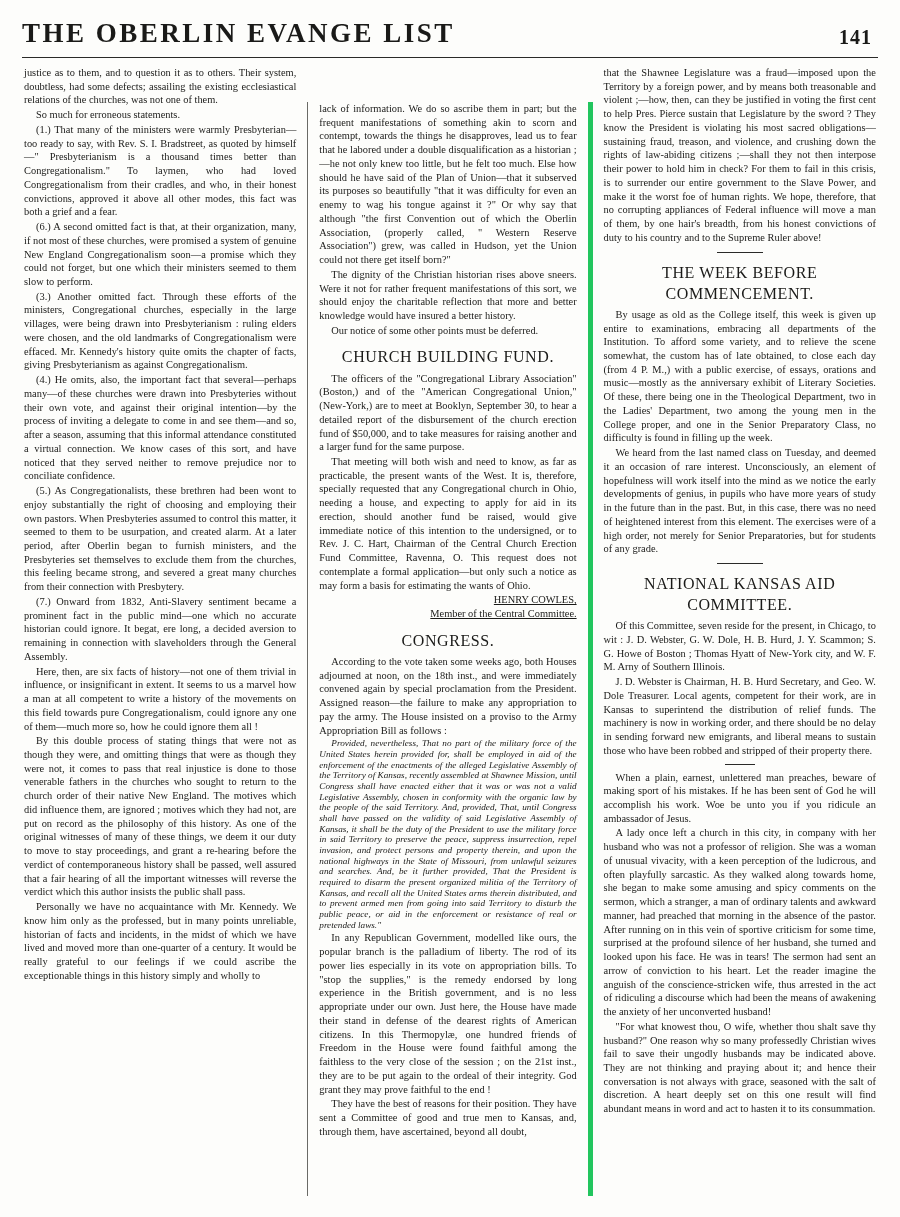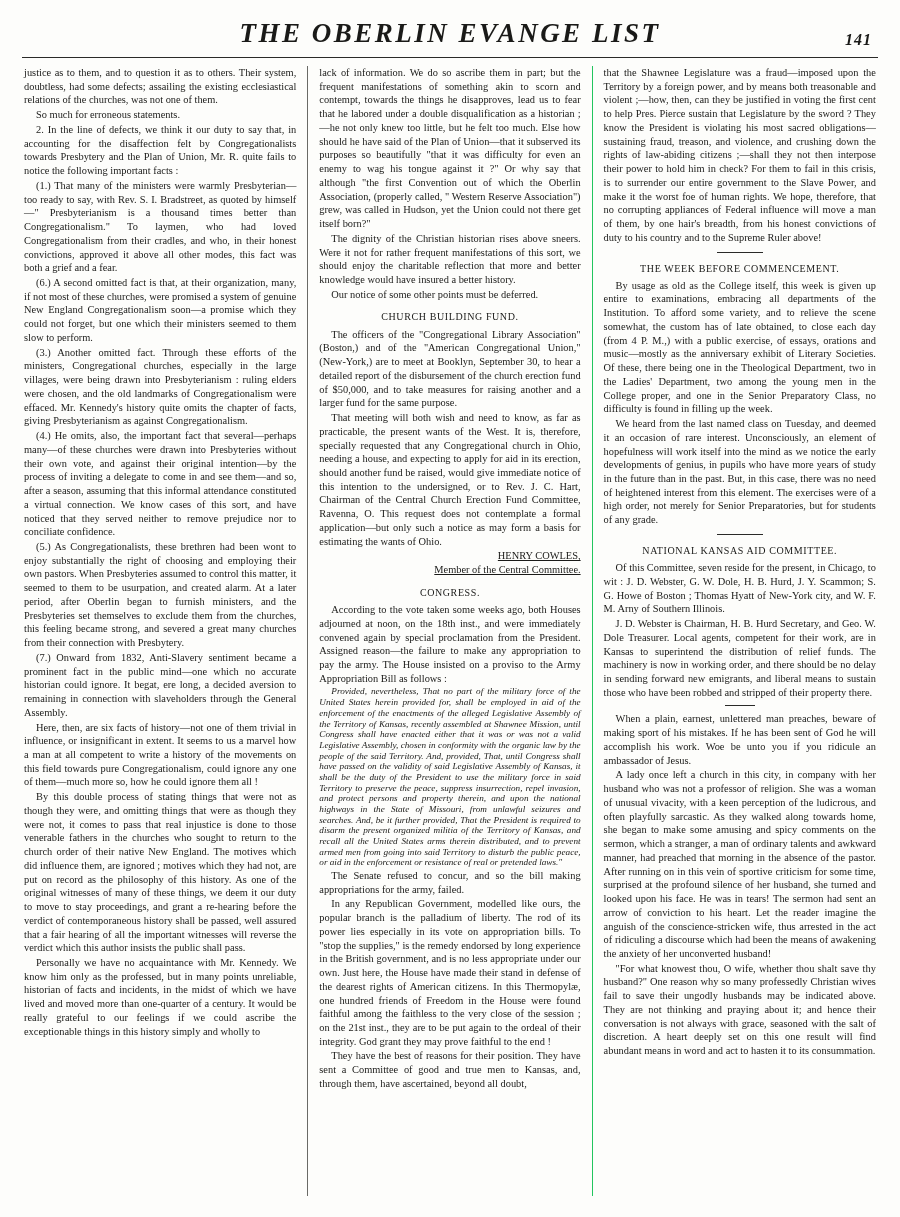--- a/index.html
+++ b/index.html
@@ -17,38 +17,36 @@
     position: relative;
     width: 900px;
     height: 1217px;
     box-sizing: border-box;
     padding: 18px 22px 10px 22px;
     background: #fdfdfb;
   }
   .masthead {
     display: flex;
     align-items: baseline;
-    justify-content: center;
     position: relative;
     padding-bottom: 6px;
-    font-style: italic;
   }
   .masthead-title {
     font-family: "Liberation Serif", serif;
     font-size: 27px;
     letter-spacing: 2.5px;
     font-weight: 700;
     text-align: center;
     white-space: nowrap;
   }
   .masthead-page {
     position: absolute;
     right: 6px;
     bottom: 6px;
-    font-size: 16px;
+    font-size: 20px;
     font-weight: 700;
     letter-spacing: 1px;
   }
   .rule {
     border: 0;
     border-top: 1px solid #2a2a28;
     margin: 2px 0 8px 0;
   }
   .columns {
     display: flex;
@@ -58,29 +56,29 @@
   .col {
     width: 33.33%;
     box-sizing: border-box;
     padding: 0 11px;
     font-size: 10.4px;
     line-height: 1.32;
     text-align: justify;
     hyphens: auto;
   }
   .col.c1 { padding-left: 2px; }
-  .col.c2 { border-left: 1px solid #6a6a66; border-right: 1px solid #22c55e; }
+  .col.c2 { border-left: 1px solid #6a6a66; border-right: 5px solid #22c55e; margin-top: 36px; }
   .col.c3 { padding-right: 2px; }
   p {
     margin: 0 0 1px 0;
     text-indent: 12px;
   }
   p.noindent { text-indent: 0; }
   h2.section {
-    font-size: 10px;
+    font-size: 16px;
     font-weight: 400;
     text-align: center;
     letter-spacing: 0.6px;
     margin: 9px 0 4px 0;
     text-transform: uppercase;
   }
   .sig {
     text-align: right;
     margin: 0;
     text-indent: 0;
@@ -109,21 +107,20 @@
     <div class="masthead-title">THE OBERLIN EVANGE LIST</div>
     <div class="masthead-page">141</div>
   </div>
   <hr class="rule">
 
   <div class="columns">
 
     <div class="col c1">
       <p class="noindent">justice as to them, and to question it as to others. Their system, doubtless, had some defects; assailing the existing ecclesiastical relations of the churches, was not one of them.</p>
       <p>So much for erroneous statements.</p>
-      <p>2. In the line of defects, we think it our duty to say that, in accounting for the disaffection felt by Congregationalists towards Presbytery and the Plan of Union, Mr. R. quite fails to notice the following important facts :</p>
       <p>(1.) That many of the ministers were warmly Presbyterian—too ready to say, with Rev. S. I. Bradstreet, as quoted by himself—" Presbyterianism is a thousand times better than Congregationalism." To laymen, who had loved Congregationalism from their cradles, and who, in their honest convictions, approved it above all other modes, this fact was both a grief and a fear.</p>
       <p>(6.) A second omitted fact is that, at their organization, many, if not most of these churches, were promised a system of genuine New England Congregationalism soon—a promise which they could not forget, but one which their ministers seemed to them slow to perform.</p>
       <p>(3.) Another omitted fact. Through these efforts of the ministers, Congregational churches, especially in the large villages, were being drawn into Presbyterianism : ruling elders were chosen, and the old landmarks of Congregationalism were effaced. Mr. Kennedy's history quite omits the chapter of facts, giving Presbyterianism as against Congregationalism.</p>
       <p>(4.) He omits, also, the important fact that several—perhaps many—of these churches were drawn into Presbyteries without their own vote, and against their original intention—by the process of inviting a delegate to come in and see them—and so, after a season, assuming that this informal attendance constituted a virtual connection. We know cases of this sort, and have noticed that they served neither to remove prejudice nor to conciliate confidence.</p>
       <p>(5.) As Congregationalists, these brethren had been wont to enjoy substantially the right of choosing and employing their own pastors. When Presbyteries assumed to control this matter, it seemed to them to be usurpation, and created alarm. At a later period, after Oberlin began to furnish ministers, and the Presbyteries set themselves to exclude them from the churches, this feeling became strong, and severed a great many churches from their connection with Presbytery.</p>
       <p>(7.) Onward from 1832, Anti-Slavery sentiment became a prominent fact in the public mind—one which no accurate historian could ignore. It begat, ere long, a decided aversion to remaining in connection with slaveholders through the General Assembly.</p>
       <p>Here, then, are six facts of history—not one of them trivial in influence, or insignificant in extent. It seems to us a marvel how a man at all competent to write a history of the movements on this field towards pure Congregationalism, could ignore any one of them—much more so, how he could ignore them all !</p>
       <p>By this double process of stating things that were not as though they were, and omitting things that were as though they were not, it comes to pass that real injustice is done to those venerable fathers in the churches who sought to return to the church order of their native New England. The motives which did influence them, are ignored ; motives which they had not, are put on record as the philosophy of this history. As one of the original witnesses of many of these things, we deem it our duty to move to stay proceedings, and grant a re-hearing before the verdict of contemporaneous history shall be passed, well assured that a fair hearing of all the important witnesses will reverse the verdict which this author insists the public shall pass.</p>
       <p>Personally we have no acquaintance with Mr. Kennedy. We know him only as the professed, but in many points unreliable, historian of facts and incidents, in the midst of which we have lived and moved more than one-quarter of a century. It would be really grateful to our feelings if we could ascribe the exceptionable things in this history simply and wholly to</p>
     </div>
@@ -135,21 +132,20 @@
 
       <h2 class="section">CHURCH BUILDING FUND.</h2>
       <p>The officers of the "Congregational Library Association" (Boston,) and of the "American Congregational Union," (New-York,) are to meet at Booklyn, September 30, to hear a detailed report of the disbursement of the church erection fund of $50,000, and to take measures for raising another and a larger fund for the same purpose.</p>
       <p>That meeting will both wish and need to know, as far as practicable, the present wants of the West. It is, therefore, specially requested that any Congregational church in Ohio, needing a house, and expecting to apply for aid in its erection, should another fund be raised, would give immediate notice of this intention to the undersigned, or to Rev. J. C. Hart, Chairman of the Central Church Erection Fund Committee, Ravenna, O. This request does not contemplate a formal application—but only such a notice as may form a basis for estimating the wants of Ohio.</p>
       <p class="sig">HENRY COWLES,</p>
       <p class="sig">Member of the Central Committee.</p>
 
       <h2 class="section">CONGRESS.</h2>
       <p>According to the vote taken some weeks ago, both Houses adjourned at noon, on the 18th inst., and were immediately convened again by special proclamation from the President. Assigned reason—the failure to make any appropriation to pay the army. The House insisted on a proviso to the Army Appropriation Bill as follows :</p>
       <p class="italic" style="font-size:9.2px;line-height:1.16;">Provided, nevertheless, That no part of the military force of the United States herein provided for, shall be employed in aid of the enforcement of the enactments of the alleged Legislative Assembly of the Territory of Kansas, recently assembled at Shawnee Mission, until Congress shall have enacted either that it was or was not a valid Legislative Assembly, chosen in conformity with the organic law by the people of the said Territory. And, provided, That, until Congress shall have passed on the validity of said Legislative Assembly of Kansas, it shall be the duty of the President to use the military force in said Territory to preserve the peace, suppress insurrection, repel invasion, and protect persons and property therein, and upon the national highways in the State of Missouri, from unlawful seizures and searches. And, be it further provided, That the President is required to disarm the present organized militia of the Territory of Kansas, and recall all the United States arms therein distributed, and to prevent armed men from going into said Territory to disturb the public peace, or aid in the enforcement or resistance of real or pretended laws."</p>
-      <p>The Senate refused to concur, and so the bill making appropriations for the army, failed.</p>
       <p>In any Republican Government, modelled like ours, the popular branch is the palladium of liberty. The rod of its power lies especially in its vote on appropriation bills. To "stop the supplies," is the remedy endorsed by long experience in the British government, and is no less appropriate under our own. Just here, the House have made their stand in defense of the dearest rights of American citizens. In this Thermopylæ, one hundred friends of Freedom in the House were found faithful among the faithless to the very close of the session ; on the 21st inst., they are to be put again to the ordeal of their integrity. God grant they may prove faithful to the end !</p>
       <p>They have the best of reasons for their position. They have sent a Committee of good and true men to Kansas, and, through them, have ascertained, beyond all doubt,</p>
     </div>
 
     <div class="col c3">
       <p class="noindent">that the Shawnee Legislature was a fraud—imposed upon the Territory by a foreign power, and by means both treasonable and violent ;—how, then, can they be justified in voting the first cent to help Pres. Pierce sustain that Legislature by the sword ? They know the President is violating his most sacred obligations—sustaining fraud, treason, and violence, and crushing down the rights of law-abiding citizens ;—shall they not then interpose their power to hold him in check? For them to fail in this crisis, is to surrender our entire government to the Slave Power, and make it the worst foe of human rights. We hope, therefore, that no corrupting appliances of Federal influence will move a man of them, by one hair's breadth, from his honest convictions of duty to his country and to the Supreme Ruler above!</p>
 
       <hr class="smallrule">
       <h2 class="section">THE WEEK BEFORE COMMENCEMENT.</h2>
       <p>By usage as old as the College itself, this week is given up entire to examinations, embracing all departments of the Institution. To afford some variety, and to relieve the scene somewhat, the custom has of late obtained, to close each day (from 4 P. M.,) with a public exercise, of essays, orations and music—mostly as the anniversary exhibit of Literary Societies. Of these, there being one in the Theological Department, two in the Ladies' Department, two among the young men in the College proper, and one in the Senior Preparatory Class, no difficulty is found in filling up the week.</p>

